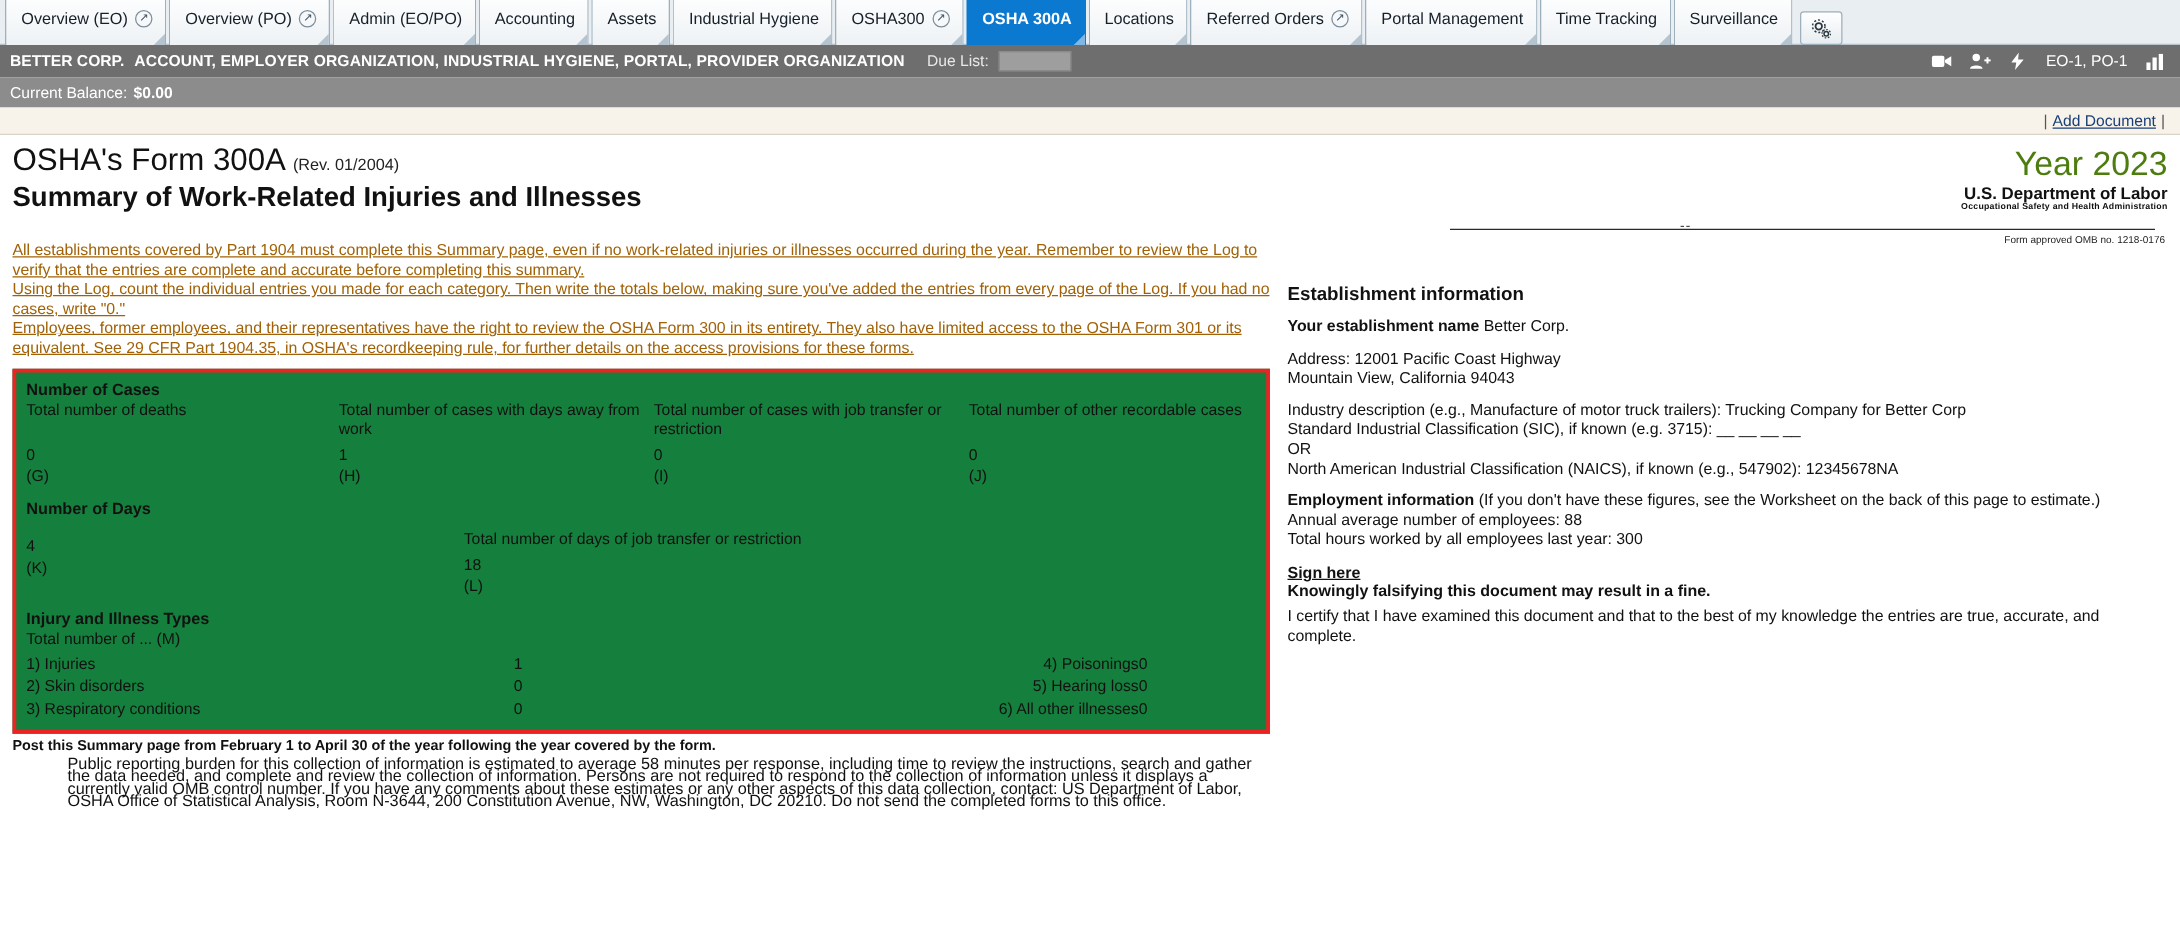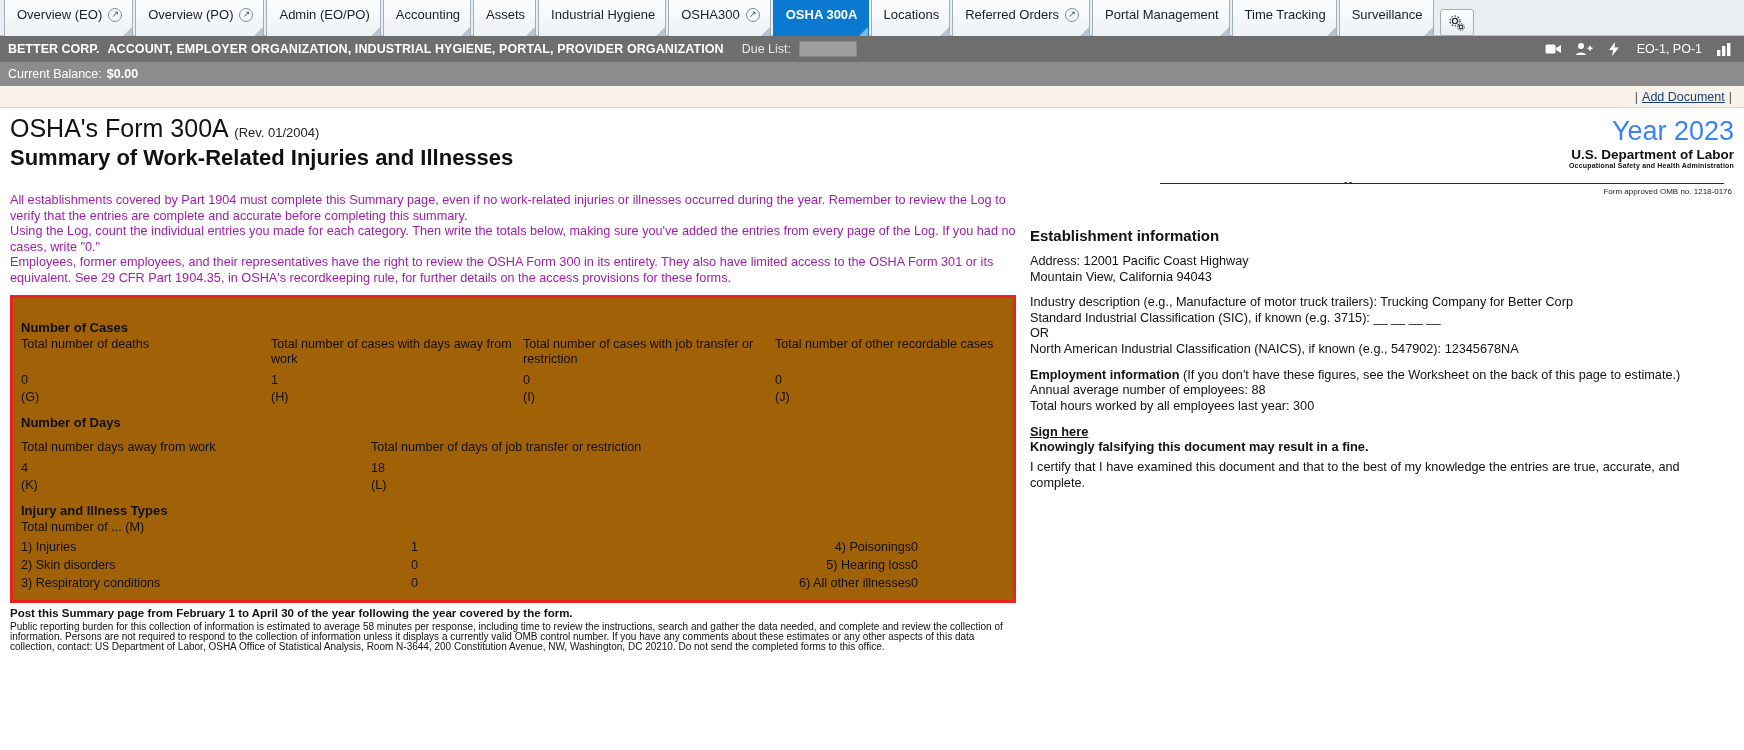--- a/index.html
+++ b/index.html
@@ -137,21 +137,21 @@
     position: relative;
     padding: 6px 10px 0 10px;
     background: #ffffff;
   }
   .form-top { display: flex; align-items: flex-start; }
   .form-title-wrap { flex: 1; }
   .t1 { font-size: 25px; color: #111; }
   .t1 .rev { font-size: 13px; color: #222; }
   .t2 { font-size: 22px; font-weight: bold; color: #111; margin-top: 2px; }
   .form-right { text-align: right; padding-top: 2px; }
-  .year { font-size: 27px; color: #3b82f6; }
+  .year { font-size: 27px; color: #4d7c0f; }
   .dol { font-size: 13.5px; font-weight: bold; color: #111; }
   .osha-sub { font-size: 7px; font-weight: bold; color: #111; letter-spacing: .2px; }
 
   .hr-row { position: relative; height: 22px; }
   .hr-line {
     position: absolute; left: 1150px; right: 10px; top: 12px;
     border-top: 1px solid #2a2a2a;
   }
   .hr-dots {
     position: absolute; left: 1334px; top: 4px;
@@ -159,29 +159,29 @@
   }
   .omb {
     position: absolute; right: 2px; top: 16px;
     font-size: 8px; color: #222;
   }
 
   .body-cols { display: flex; align-items: flex-start; }
   .body-left { width: 1006px; }
   .body-right { flex: 1; padding-left: 14px; }
 
-  .para { font-size: 12.7px; color: #a21caf; line-height: 15.6px; }
+  .para { font-size: 12.7px; color: #a16207; line-height: 15.6px; text-decoration: underline; }
 
   
   .redbox {
     position: relative;
     margin-top: 8px;
     border: 3px solid #ee2222;
-    padding: 22px 8px 8px 8px;
-    background: #a16207;
+    padding: 6px 8px 8px 8px;
+    background: #15803d;
   }
   .sec-h { font-size: 13px; font-weight: bold; color: #111; margin-bottom: 2px; }
   .grid4 { display: flex; }
   .g-col { font-size: 12.6px; color: #111; line-height: 15px; }
   .g-c1 { width: 250px; }
   .g-c2 { width: 252px; }
   .g-c3 { width: 252px; }
   .g-c4 { width: 230px; }
   .g-label { min-height: 30px; }
   .g-val { margin-top: 6px; }
@@ -199,21 +199,21 @@
   .iit-b { width: 390px; text-align: right; }
   .iit-bv { width: 60px; text-align: left; }
 
   .est-h { font-size: 15px; font-weight: bold; color: #111; }
   .est-block { font-size: 12.7px; color: #111; line-height: 15.6px; }
   .est-block b { font-weight: bold; }
   .mt10 { margin-top: 10px; }
   .mt6 { margin-top: 6px; }
 
   .footnote-bold { font-size: 11.5px; font-weight: bold; color: #111; margin-top: 4px; }
-  .footnote-tiny { font-size: 10px; color: #111; line-height: 10px; margin-top: 3px; }
+  .footnote-tiny { font-size: 13px; color: #111; line-height: 10px; margin-top: 3px; margin-left: 44px; }
 
   .sig-h { font-size: 12.8px; font-weight: bold; color: #111; text-decoration: underline; }
   .sig-b { font-size: 12.8px; font-weight: bold; color: #111; }
 </style>
 </head>
 <body>
 
 <div class="tabbar">
   <div class="tab">
     <span>Overview (EO)</span>
@@ -379,21 +379,20 @@
           <div class="g-col g-c4">
             <div class="g-label">Total number of other recordable cases</div>
             <div class="g-val">0</div>
             <div class="g-let">(J)</div>
           </div>
         </div>
 
         <div class="sec-h" style="margin-top:10px">Number of Days</div>
         <div class="daysrow">
           <div class="g-col d-c1">
-            <div>Total number days away from work</div>
             <div class="g-val">4</div>
             <div class="g-let">(K)</div>
           </div>
           <div class="g-col d-c2">
             <div>Total number of days of job transfer or restriction</div>
             <div class="g-val">18</div>
             <div class="g-let">(L)</div>
           </div>
         </div>
 
@@ -423,20 +422,24 @@
         </div>
       </div>
 
       <div class="footnote-bold">Post this Summary page from February 1 to April 30 of the year following the year covered by the form.</div>
       <div class="footnote-tiny">Public reporting burden for this collection of information is estimated to average 58 minutes per response, including time to review the instructions, search and gather the data needed, and complete and review the collection of information. Persons are not required to respond to the collection of information unless it displays a currently valid OMB control number. If you have any comments about these estimates or any other aspects of this data collection, contact: US Department of Labor, OSHA Office of Statistical Analysis, Room N-3644, 200 Constitution Avenue, NW, Washington, DC 20210. Do not send the completed forms to this office.</div>
     </div>
 
     <div class="body-right">
       <div class="est-h" style="margin-top:34px">Establishment information</div>
 
+      <div class="est-block mt10">
+        <b>Your establishment name</b>
+        <span>Better Corp.</span>
+      </div>
 
       <div class="est-block mt10">
         <div>Address: 12001 Pacific Coast Highway</div>
         <div>Mountain View, California 94043</div>
       </div>
 
       <div class="est-block mt10">Industry description (e.g., Manufacture of motor truck trailers): Trucking Company for Better Corp</div>
       <div class="est-block">Standard Industrial Classification (SIC), if known (e.g. 3715): __ __ __ __</div>
       <div class="est-block">OR</div>
       <div class="est-block">North American Industrial Classification (NAICS), if known (e.g., 547902): 12345678NA</div>

